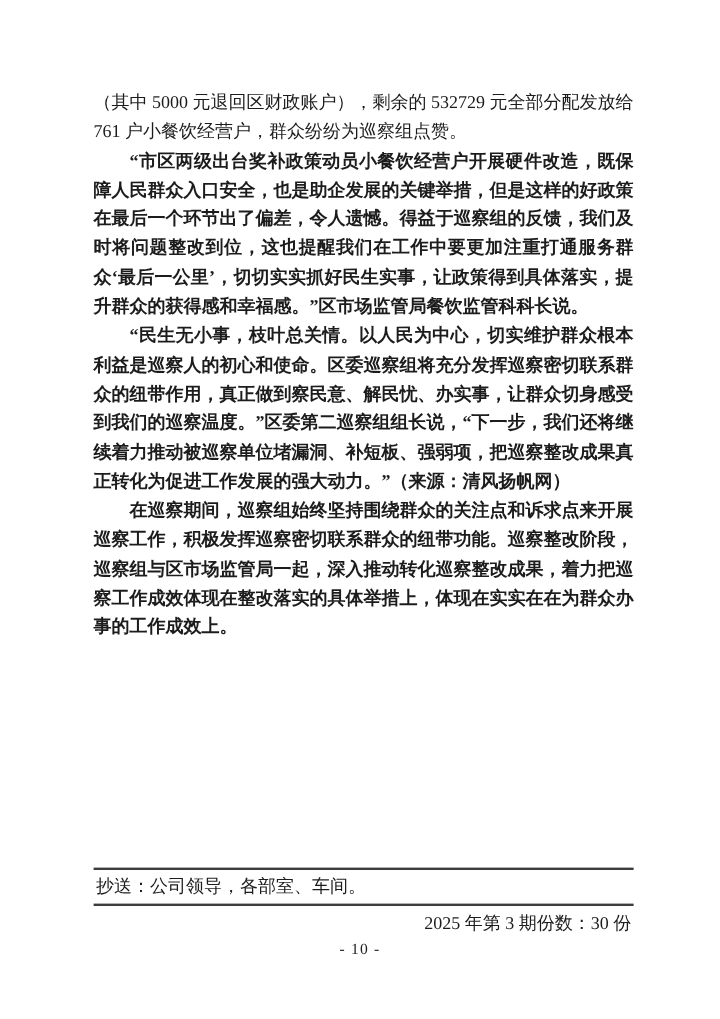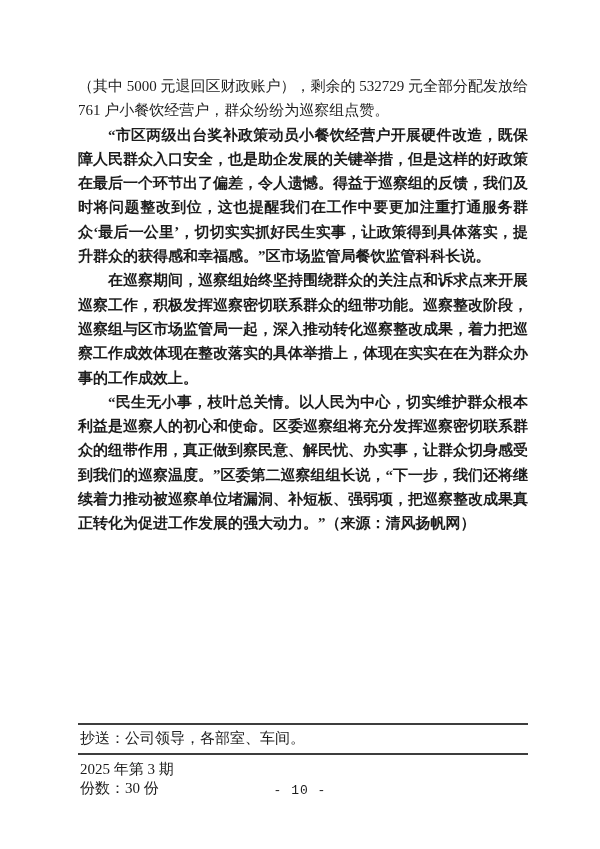--- a/index.html
+++ b/index.html
@@ -44,44 +44,42 @@
   }
   .cc-row {
     border-top: 2px solid #3d3d3d;
     border-bottom: 2px solid #3d3d3d;
     padding: 4px 2px 5px 2px;
   }
   .issue-row {
     display: flex;
     justify-content: flex-end;
     padding: 5px 2px 0 2px;
-    flex-direction: column;
   }
   .page-number {
     position: absolute;
     left: 0;
     top: 783px;
     width: 600px;
     text-align: center;
     font-size: 13px;
     letter-spacing: 1px;
     color: #1c1c1c;
-    font-family: Liberation Mono, monospace;
   }
 </style>
 </head>
 <body>
 
 <div class="page">
 
   <div class="content">
     <p>（其中 5000 元退回区财政账户），剩余的 532729 元全部分配发放给 761 户小餐饮经营户，群众纷纷为巡察组点赞。</p>
     <p class="indent">“市区两级出台奖补政策动员小餐饮经营户开展硬件改造，既保障人民群众入口安全，也是助企发展的关键举措，但是这样的好政策在最后一个环节出了偏差，令人遗憾。得益于巡察组的反馈，我们及时将问题整改到位，这也提醒我们在工作中要更加注重打通服务群众‘最后一公里’，切切实实抓好民生实事，让政策得到具体落实，提升群众的获得感和幸福感。”区市场监管局餐饮监管科科长说。</p>
+    <p class="indent">“民生无小事，枝叶总关情。以人民为中心，切实维护群众根本利益是巡察人的初心和使命。区委巡察组将充分发挥巡察密切联系群众的纽带作用，真正做到察民意、解民忧、办实事，让群众切身感受到我们的巡察温度。”区委第二巡察组组长说，“下一步，我们还将继续着力推动被巡察单位堵漏洞、补短板、强弱项，把巡察整改成果真正转化为促进工作发展的强大动力。”（来源：清风扬帆网）</p>
     <p class="indent">在巡察期间，巡察组始终坚持围绕群众的关注点和诉求点来开展巡察工作，积极发挥巡察密切联系群众的纽带功能。巡察整改阶段，巡察组与区市场监管局一起，深入推动转化巡察整改成果，着力把巡察工作成效体现在整改落实的具体举措上，体现在实实在在为群众办事的工作成效上。</p>
-    <p class="indent">“民生无小事，枝叶总关情。以人民为中心，切实维护群众根本利益是巡察人的初心和使命。区委巡察组将充分发挥巡察密切联系群众的纽带作用，真正做到察民意、解民忧、办实事，让群众切身感受到我们的巡察温度。”区委第二巡察组组长说，“下一步，我们还将继续着力推动被巡察单位堵漏洞、补短板、强弱项，把巡察整改成果真正转化为促进工作发展的强大动力。”（来源：清风扬帆网）</p>
   </div>
 
   <div class="footer">
     <div class="cc-row">抄送：公司领导，各部室、车间。</div>
     <div class="issue-row">
       <span>2025 年第 3 期</span>
       <span>份数：30 份</span>
     </div>
   </div>
 

